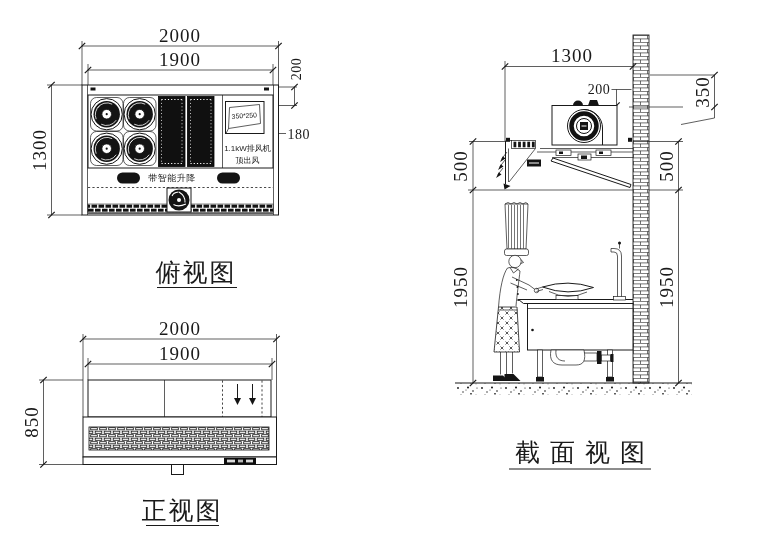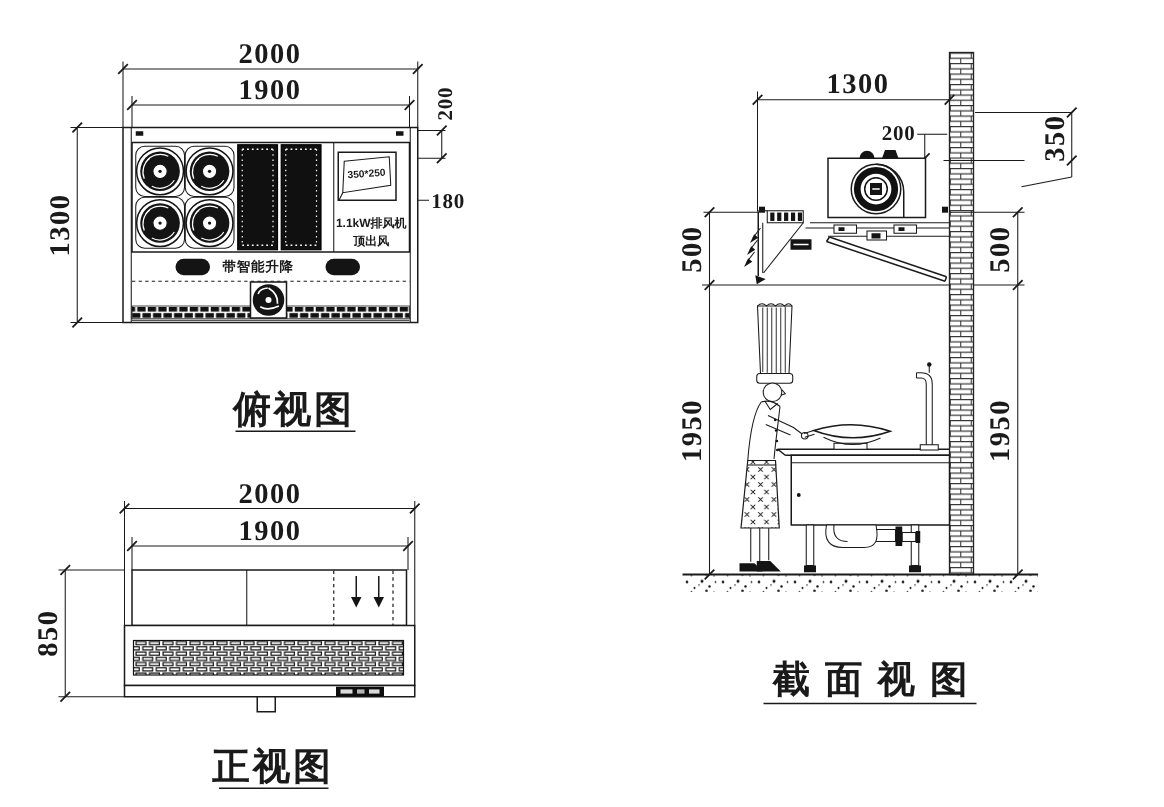--- a/index.html
+++ b/index.html
@@ -1,16 +1,16 @@
 <!DOCTYPE html>
 <html><head>
 <meta charset="utf-8">
 <style>
   html,body{margin:0;padding:0;background:#ffffff;}
-  .canvas{position:relative;width:776px;height:538px;background:#ffffff;overflow:hidden;font-weight:bold;}
+  .canvas{position:relative;width:776px;height:538px;background:#ffffff;overflow:hidden;}
   svg{display:block;}
   .ln{stroke:#1a1a1a;stroke-width:1;fill:none;}
   .lnt{stroke:#1a1a1a;stroke-width:0.7;fill:none;}
   .lnd{stroke:#1a1a1a;stroke-width:0.8;fill:none;stroke-dasharray:2.2,2.2;}
   .blk{fill:#141414;stroke:none;}
   .whf{fill:#ffffff;}
   text{fill:#1a1a1a;font-family:"Liberation Serif","DejaVu Serif",serif;}
   .dim{font-size:19px;letter-spacing:1px;text-anchor:middle;}
   .dimsm{font-size:14px;letter-spacing:0.5px;text-anchor:middle;}
   .dimsm-l{font-size:14px;letter-spacing:0.5px;text-anchor:start;}

